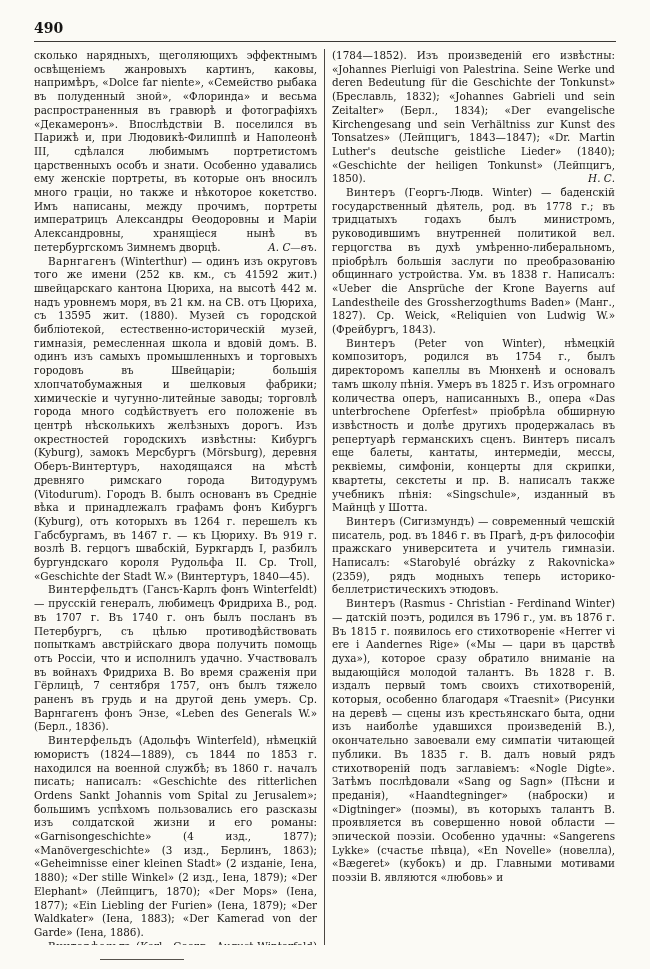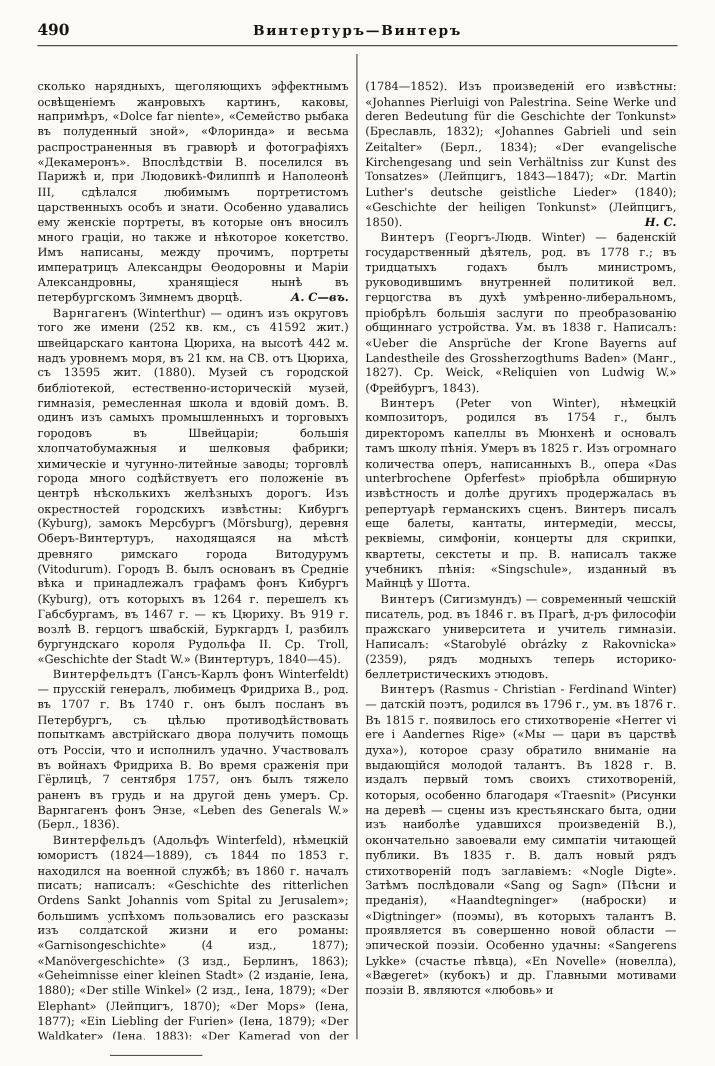--- a/index.html
+++ b/index.html
@@ -46,57 +46,54 @@
     margin-top: 7px;
     height: 896px;
     overflow: hidden;
   }
   .col {
     width: 283px;
     font-size: 10.4px;
     line-height: 13.7px;
     text-align: justify;
     overflow: hidden;
-    margin-top: 24px;
   }
   .divider {
     width: 1px;
     background: #4a4641;
     margin: 0 7px;
   }
   p.para {
     margin: 0;
     text-indent: 14px;
   }
   p.para.cont { text-indent: 0; }
   .term {
     font-weight: 400;
     letter-spacing: 0.4px;
   }
   .sig {
     float: right;
     font-style: italic;
-    font-weight: bold;
   }
   .bottom-mark {
     position: absolute;
     left: 100px;
     bottom: 9px;
     width: 84px;
     border-top: 1px solid #55514b;
   }
 </style>
 </head>
 <body>
 
 <div class="page">
 
   <div class="header">
     <span class="page-number">490</span>
-    <span class="running-head">Винтертуръ—Винтеръ</span>
     <span class="header-spacer"></span>
   </div>
   <hr class="header-rule">
 
   <div class="columns">
 
     <div class="col">
       <p class="para cont"><span>сколько нарядныхъ, щеголяющихъ эффектнымъ освѣщеніемъ жанровыхъ картинъ, каковы, напримѣръ, «Dolce far niente», «Семейство рыбака въ полуденный зной», «Флоринда» и весьма распространенныя въ гравюрѣ и фотографіяхъ «Декамеронъ». Впослѣдствіи В. поселился въ Парижѣ и, при Людовикѣ-Филиппѣ и Наполеонѣ III, сдѣлался любимымъ портретистомъ царственныхъ особъ и знати. Особенно удавались ему женскіе портреты, въ которые онъ вносилъ много граціи, но также и нѣкоторое кокетство. Имъ написаны, между прочимъ, портреты императрицъ Александры Ѳеодоровны и Маріи Александровны, хранящіеся нынѣ въ петербургскомъ Зимнемъ дворцѣ.</span>
         <i class="sig">А. С—въ.</i></p>
       <p class="para"><b class="term">Варнгагенъ</b>

